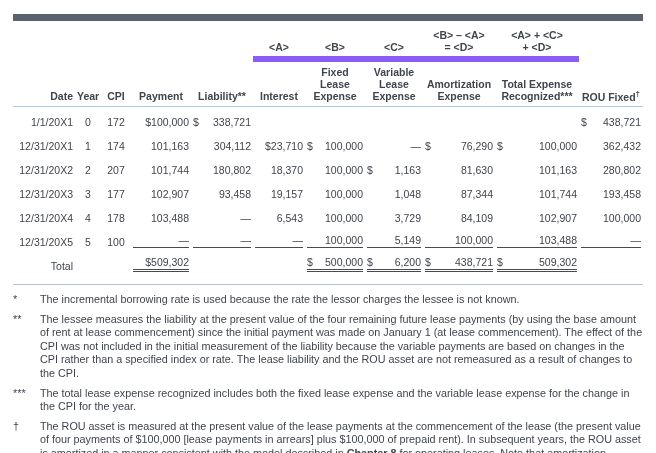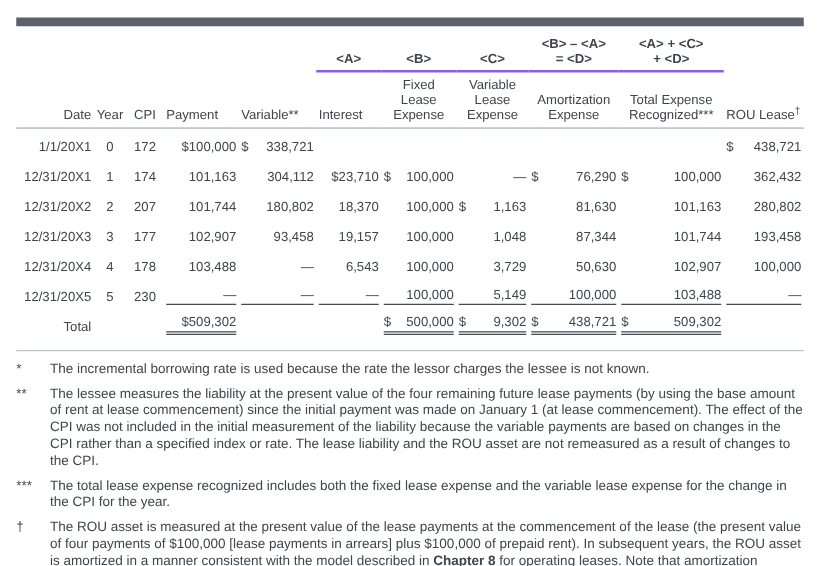--- a/index.html
+++ b/index.html
@@ -7,29 +7,29 @@
     width:656px;height:453px;box-sizing:border-box;
     background:#fff;color:#3f444d;
     font-family:"Liberation Sans","DejaVu Sans",sans-serif;
     padding:14px 13px 0 13px;overflow:hidden;position:relative;
   }
   .topbar{height:7px;background:#5b626b;margin-bottom:8px;}
   table{width:630px;border-collapse:collapse;table-layout:fixed;font-size:10.5px;color:#3f444d;}
   td,th{padding:0 2px;vertical-align:bottom;overflow:visible;}
   
   .grow td{font-weight:bold;text-align:center;line-height:12px;padding-bottom:3px;white-space:nowrap;}
-  .grow td.gh{border-bottom:2px solid #8b5cf6;}
+  .grow td.gh{border-bottom:6px solid #8b5cf6;}
   .grow td span{display:block;}
   
-  .hrow th{font-weight:normal;line-height:12px;padding-top:4px;padding-bottom:4px;border-bottom:1px solid #b7c5d4;white-space:nowrap;vertical-align:bottom;}
+  .hrow th{font-weight:bold;line-height:12px;padding-top:4px;padding-bottom:4px;border-bottom:1px solid #b7c5d4;white-space:nowrap;vertical-align:bottom;}
   .hrow th span{display:block;}
   .hrow th sup{font-size:8px;}
   .l{text-align:right;}
   .c{text-align:center;}
-  .r{text-align:left;}
+  .r{text-align:center;}
   
   tbody td{height:21px;padding-bottom:3px;white-space:nowrap;}
   .m{display:flex;justify-content:flex-end;align-items:flex-end;}
   .m .d{text-align:left;}
   .m .v{text-align:right;flex:1;}
   .u{border-bottom:1px solid #454a53;padding-bottom:1px;}
   .dd{border-bottom:3px double #454a53;padding-bottom:1px;}
   
   .fnsep{width:630px;border-top:1px solid #b7c5d4;margin-top:9px;margin-bottom:8px;}
   .fn{display:flex;width:630px;font-size:10.8px;line-height:13.6px;margin-bottom:6px;color:#3f444d;}
@@ -81,41 +81,41 @@
             <span>&lt;A&gt; + &lt;C&gt;</span>
             <span>+ &lt;D&gt;</span>
           </td>
         <td></td>
       </tr>
       <tr class="hrow">
         <th class="l">Date</th>
         <th class="c">Year</th>
         <th class="c">CPI</th>
         <th class="r">Payment</th>
-        <th class="r">Variable**</th>
+        <th class="r">Liability**</th>
         <th class="r">Interest</th>
         <th class="c">
             <span>Fixed</span>
             <span>Lease</span>
             <span>Expense</span>
           </th>
         <th class="c">
             <span>Variable</span>
             <span>Lease</span>
             <span>Expense</span>
           </th>
         <th class="c">
             <span>Amortization</span>
             <span>Expense</span>
           </th>
         <th class="c">
             <span>Total Expense</span>
             <span>Recognized***</span>
           </th>
-        <th class="r"><span style="display:inline">ROU Lease</span><sup>†</sup></th>
+        <th class="r"><span style="display:inline">ROU Fixed</span><sup>†</sup></th>
       </tr>
     </thead>
     <tbody>
       <tr>
         <td class="l">1/1/20X1</td>
         <td class="c">0</td>
         <td class="c">172</td>
         <td>
             <div class="m">
               <span class="d"></span>
@@ -354,40 +354,40 @@
           </td>
         <td>
             <div class="m">
               <span class="d"></span>
               <span class="v">3,729</span>
             </div>
           </td>
         <td>
             <div class="m">
               <span class="d"></span>
-              <span class="v">50,630</span>
+              <span class="v">84,109</span>
             </div>
           </td>
         <td>
             <div class="m">
               <span class="d"></span>
               <span class="v">102,907</span>
             </div>
           </td>
         <td>
             <div class="m">
               <span class="d"></span>
               <span class="v">100,000</span>
             </div>
           </td>
       </tr>
       <tr>
         <td class="l">12/31/20X5</td>
         <td class="c">5</td>
-        <td class="c">230</td>
+        <td class="c">100</td>
         <td>
             <div class="m u">
               <span class="d"></span>
               <span class="v">—</span>
             </div>
           </td>
         <td>
             <div class="m u">
               <span class="d"></span>
               <span class="v">—</span>
@@ -444,21 +444,21 @@
         <td></td>
         <td>
             <div class="m dd">
               <span class="d">$</span>
               <span class="v">500,000</span>
             </div>
           </td>
         <td>
             <div class="m dd">
               <span class="d">$</span>
-              <span class="v">9,302</span>
+              <span class="v">6,200</span>
             </div>
           </td>
         <td>
             <div class="m dd">
               <span class="d">$</span>
               <span class="v">438,721</span>
             </div>
           </td>
         <td>
             <div class="m dd">

